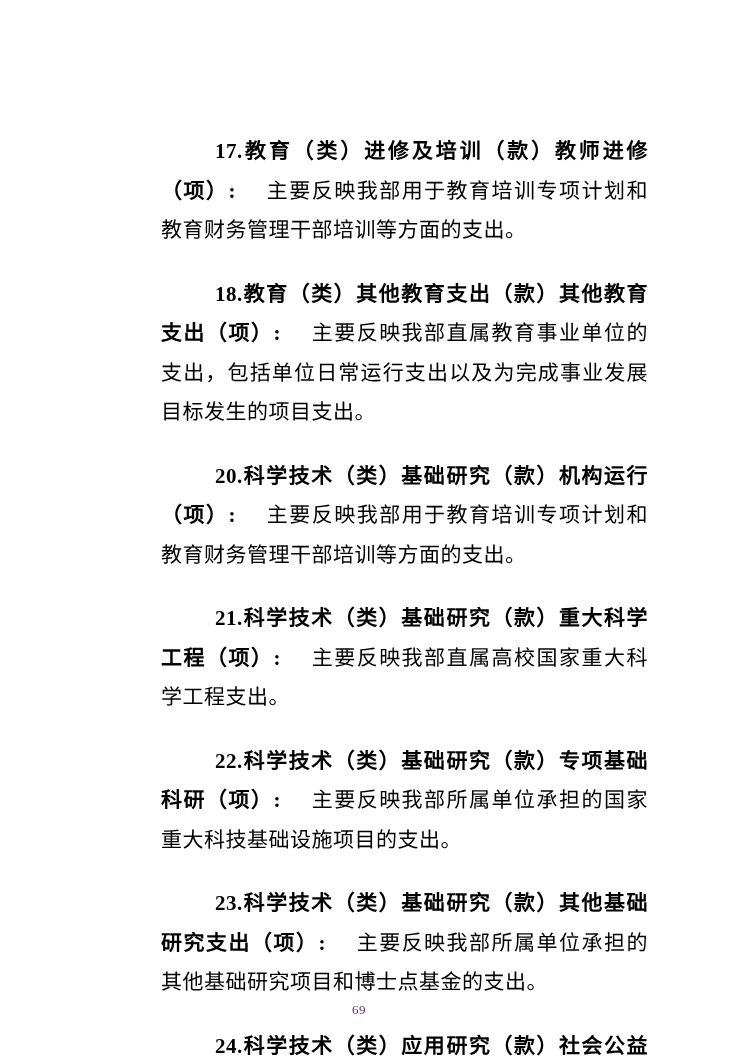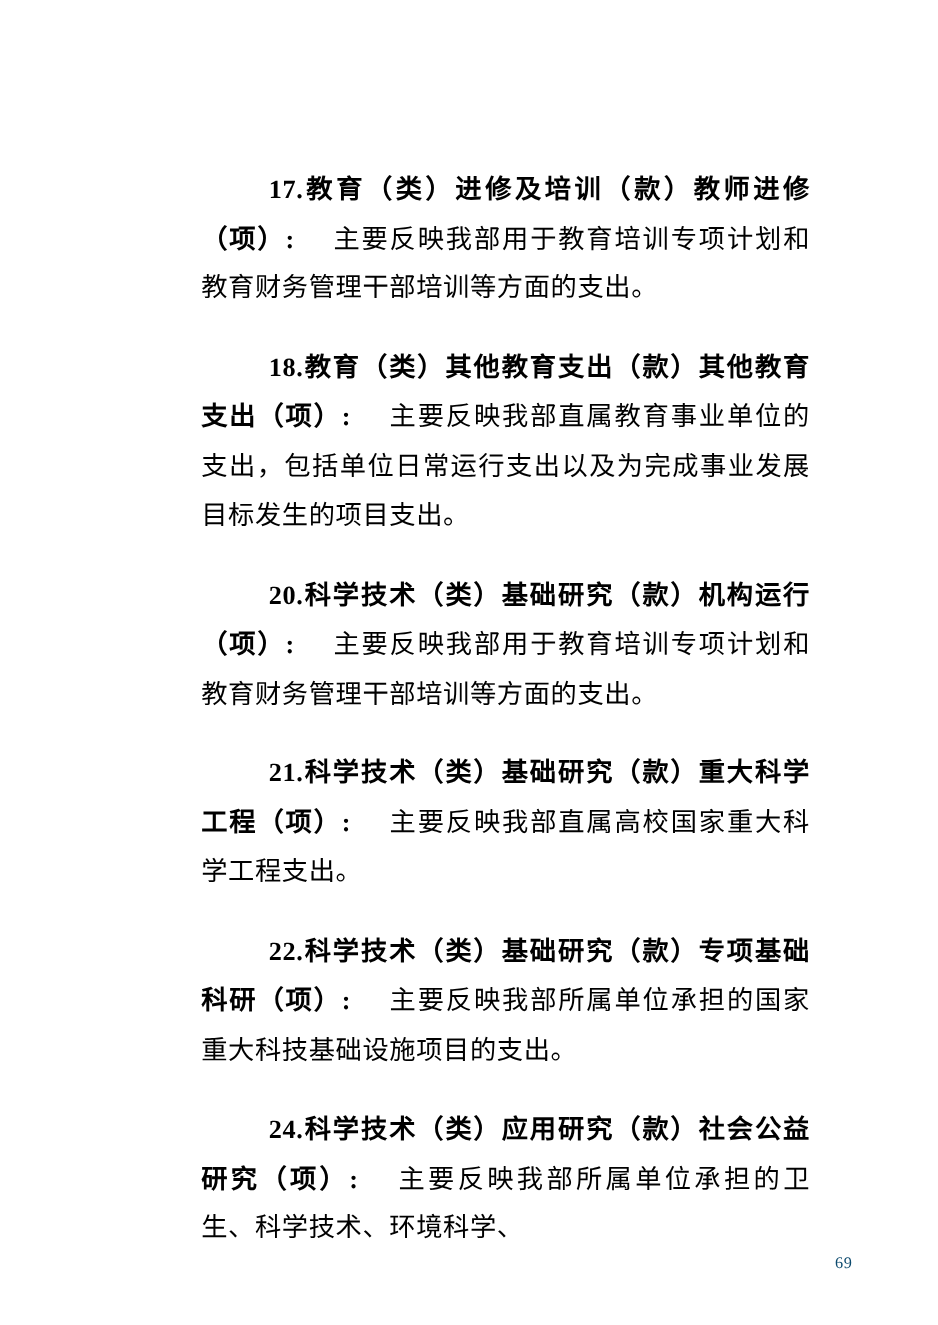--- a/index.html
+++ b/index.html
@@ -42,44 +42,45 @@
 
   .para .body-text {
     font-weight: 400;
   }
 
   .page-number {
     position: absolute;
     left: 0;
     top: 966px;
     width: 670px;
-    text-align: right;
+    text-align: center;
     font-size: 13px;
     letter-spacing: 0.5px;
-    color: #0c4a6e;
+    color: #701a75;
   }
 </style>
 </head>
 <body>
 
 <div class="sheet">
 
   <div class="text-block">
 
     <p class="para"><span class="heading">17.教育（类）进修及培训（款）教师进修（项）: </span><span class="body-text">主要反映我部用于教育培训专项计划和教育财务管理干部培训等方面的支出。</span></p>
 
     <p class="para"><span class="heading">18.教育（类）其他教育支出（款）其他教育支出（项）: </span><span class="body-text">主要反映我部直属教育事业单位的支出，包括单位日常运行支出以及为完成事业发展目标发生的项目支出。</span></p>
 
     <p class="para"><span class="heading">20.科学技术（类）基础研究（款）机构运行（项）: </span><span class="body-text">主要反映我部用于教育培训专项计划和教育财务管理干部培训等方面的支出。</span></p>
 
 
     <p class="para"><span class="heading">21.科学技术（类）基础研究（款）重大科学工程（项）: </span><span class="body-text">主要反映我部直属高校国家重大科学工程支出。</span></p>
 
     <p class="para"><span class="heading">22.科学技术（类）基础研究（款）专项基础科研（项）: </span><span class="body-text">主要反映我部所属单位承担的国家重大科技基础设施项目的支出。</span></p>
 
+    <p class="para"><span class="heading">23.科学技术（类）基础研究（款）其他基础研究支出（项）: </span><span class="body-text">主要反映我部所属单位承担的其他基础研究项目和博士点基金的支出。</span></p>
 
     <p class="para"><span class="heading">24.科学技术（类）应用研究（款）社会公益研究（项）: </span><span class="body-text">主要反映我部所属单位承担的卫生、科学技术、环境科学、</span></p>
 
   </div>
 
   <div class="page-number">69</div>
 
 </div>
 
 </body></html>

